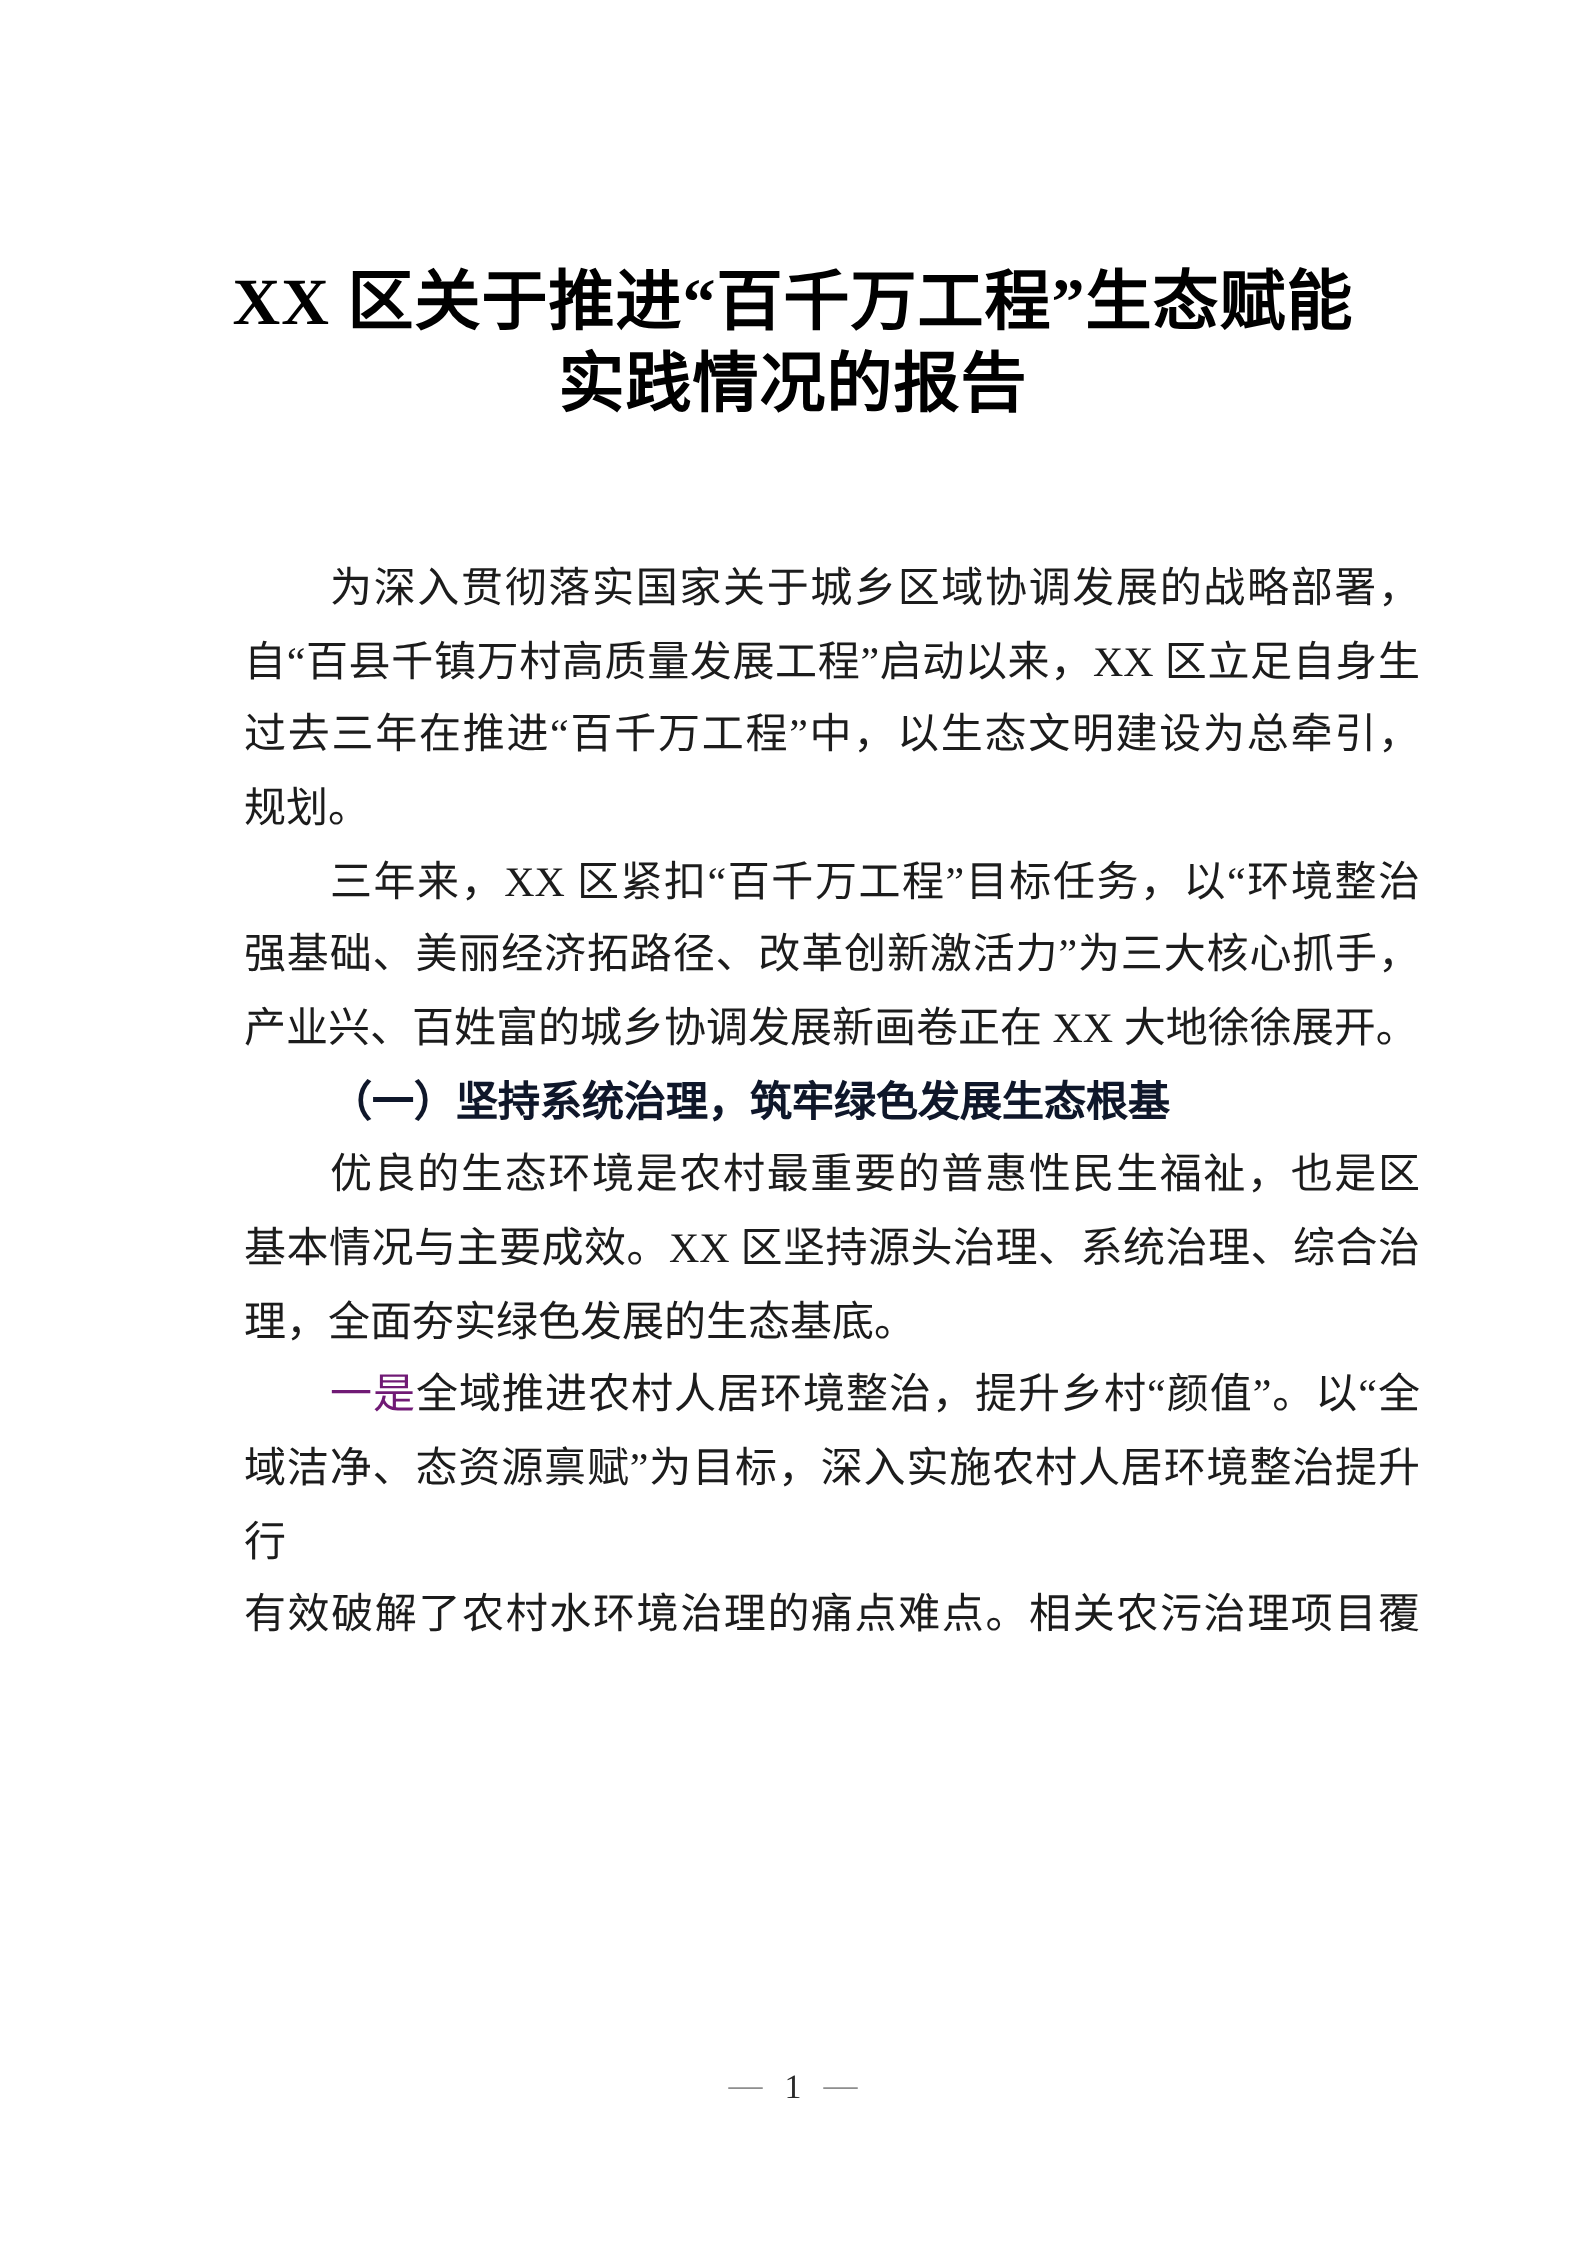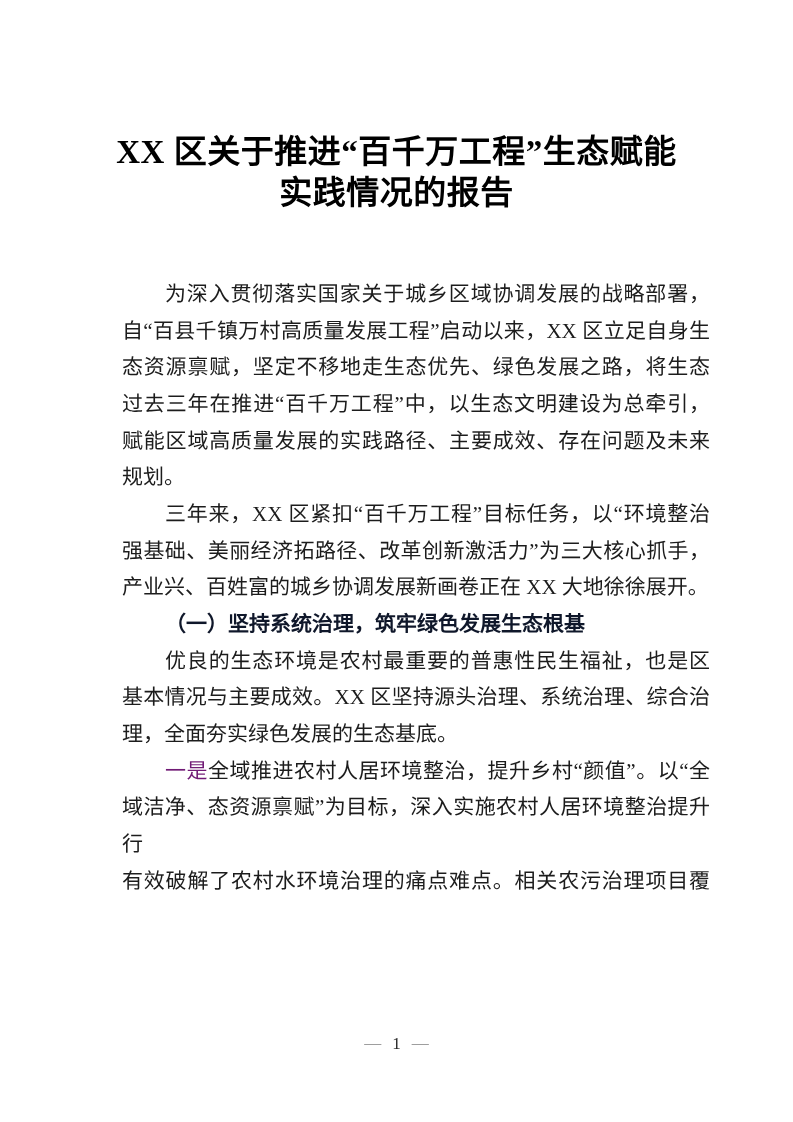--- a/index.html
+++ b/index.html
@@ -86,23 +86,21 @@
 
   <div class="doc-title">
     <div class="title-line">XX 区关于推进“百千万工程”生态赋能</div>
     <div class="title-line">实践情况的报告</div>
   </div>
 
   <div class="doc-body">
 
     <div class="line fill ind">为深入贯彻落实国家关于城乡区域协调发展的战略部署，</div>
     <div class="line fill">自“百县千镇万村高质量发展工程”启动以来，XX 区立足自身生</div>
-    <div class="line fill">态资源禀赋，坚定不移地走生态优先、绿色发展之路，将生态</div>
     <div class="line fill">过去三年在推进“百千万工程”中，以生态文明建设为总牵引，</div>
-    <div class="line fill">赋能区域高质量发展的实践路径、主要成效、存在问题及未来</div>
     <div class="line">规划。</div>
 
 
     <div class="line fill ind">三年来，XX 区紧扣“百千万工程”目标任务，以“环境整治</div>
     <div class="line fill">强基础、美丽经济拓路径、改革创新激活力”为三大核心抓手，</div>
     <div class="line">产业兴、百姓富的城乡协调发展新画卷正在 XX 大地徐徐展开。</div>
 
     <div class="line h2-line ind">（一）坚持系统治理，筑牢绿色发展生态根基</div>
 
     <div class="line fill ind">优良的生态环境是农村最重要的普惠性民生福祉，也是区</div>

